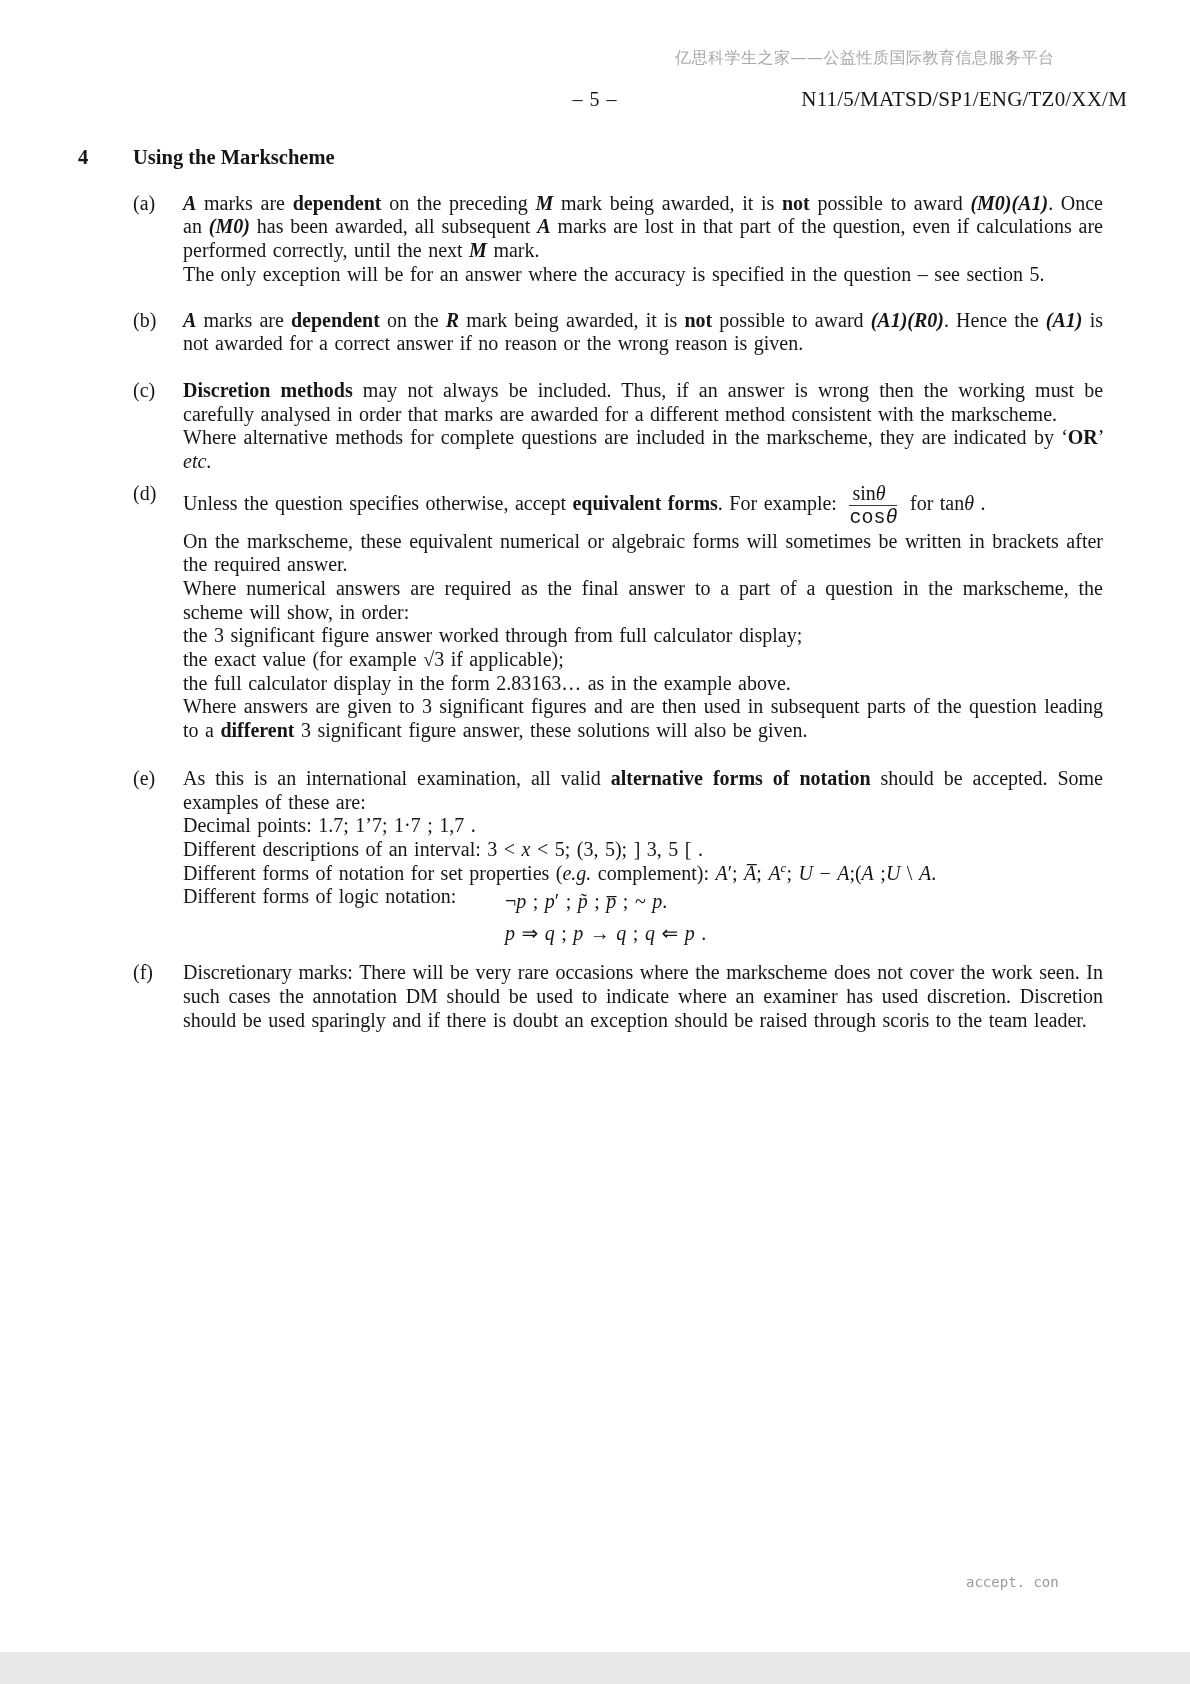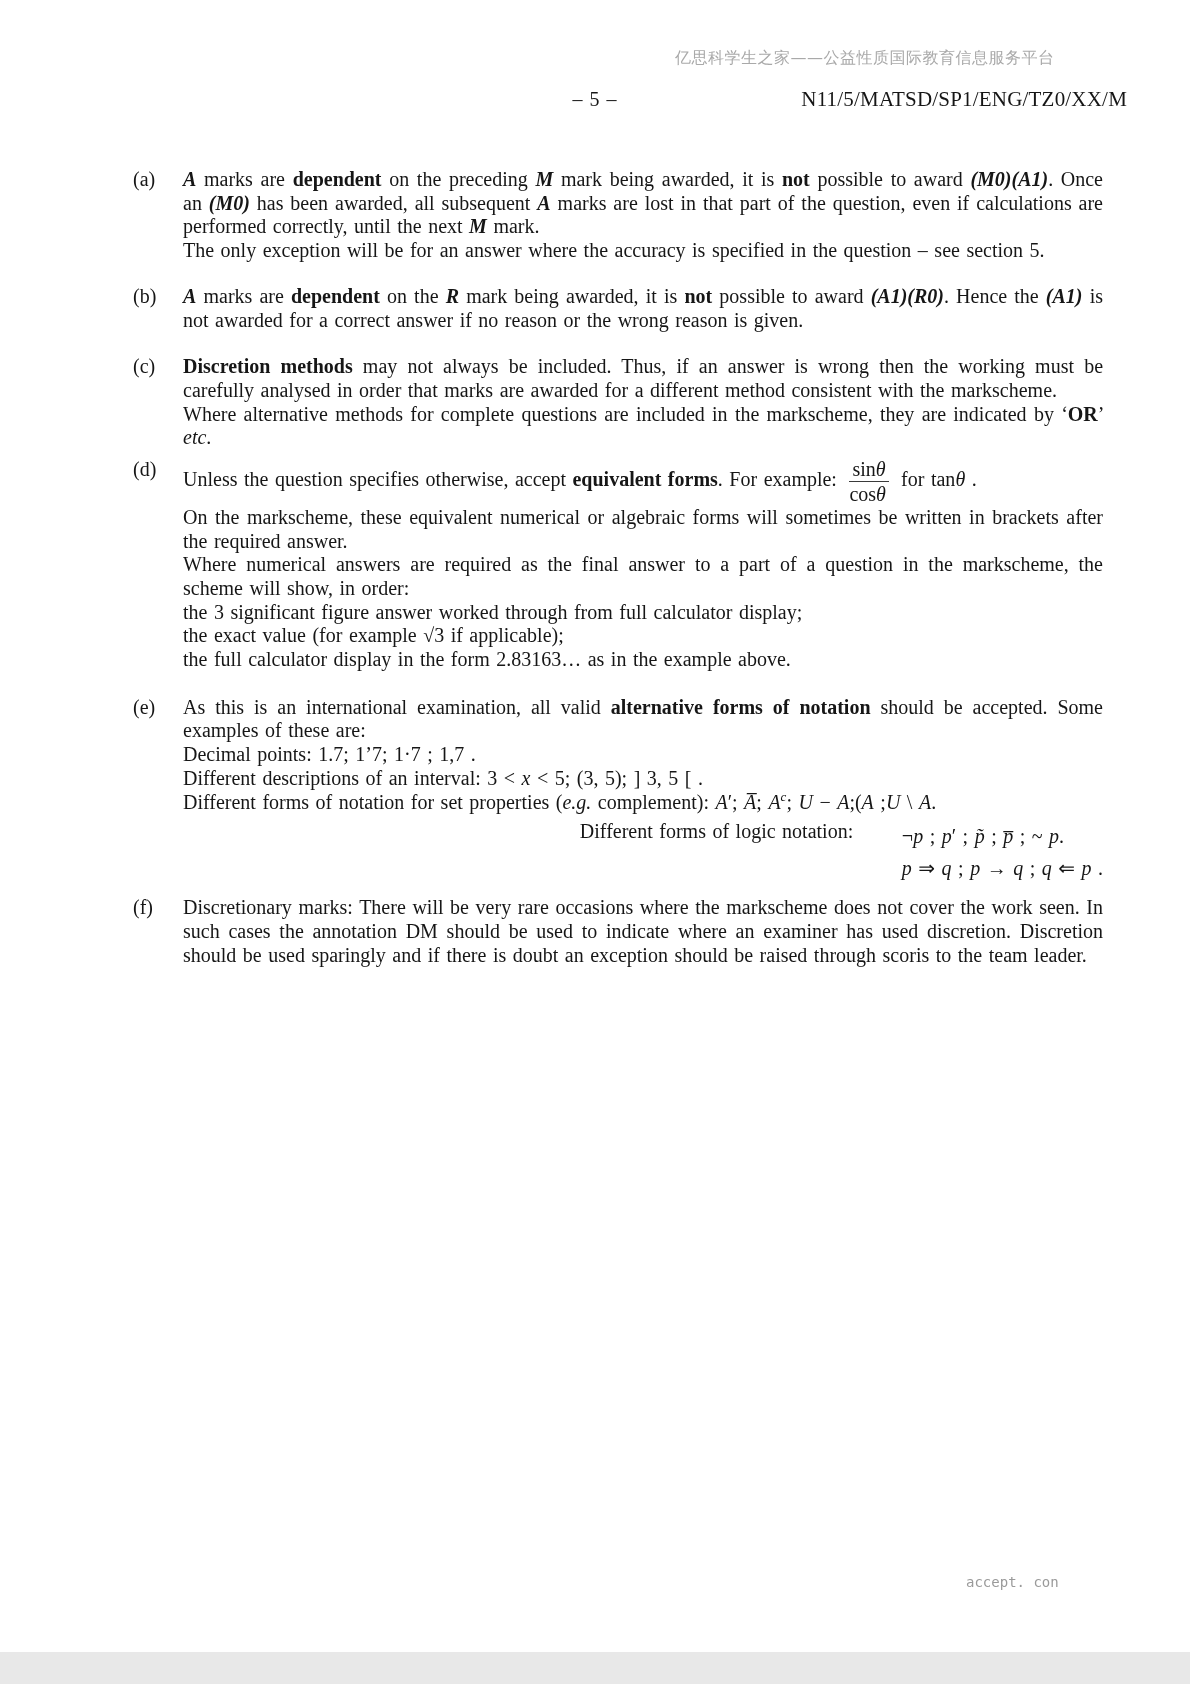--- a/index.html
+++ b/index.html
@@ -23,39 +23,42 @@
   .label {flex:none; width:50px; margin-left:55px;}
   .body {flex:1; text-align:justify; word-spacing:1.5px;}
   .body p {margin:0;}
   .gap {margin-top:26px;}
   .run-b {font-weight:bold;}
   .run-i {font-style:italic;}
   .run-s {font-size:0.65em; vertical-align:super; line-height:0;}
   .frac {display:inline-block; vertical-align:middle; 
          margin:0 6px; line-height:1.12; word-spacing:0;}
   .fnum {display:block; border-bottom:1.6px solid #3a3a3a; padding:0 3px 1px;}
-  .fden {display:block; padding-top:1px;}
-  .logic-row {display:flex; margin-top:6px;justify-content:flex-end;}
+  .fden {display:block; padding-top:1px;font-family:Liberation Mono, monospace;}
+  .logic-row {display:flex; }
   .logic-label {flex:none; width:322px;}
   .logic-lines p {margin:0; line-height:32px;}
   .wm-bottom {position:absolute; top:1574px; left:966px;
               font-family:"DejaVu Sans Mono", monospace; font-size:14px; color:#9a9a9a;}
 </style>
 </head>
 <body>
 
 <div class="page">
 
   <div class="wm-top">亿思科学生之家——公益性质国际教育信息服务平台</div>
 
   <div class="header-pagenum">– 5 –</div>
   <div class="header-code">N11/5/MATSD/SP1/ENG/TZ0/XX/M</div>
 
   <div class="content">
 
+    <div class="heading">
+      <span class="h-num">4</span><span class="h-title">Using the Markscheme</span>
+    </div>
 
     <div class="item item-a">
       <span class="label">(a)</span>
       <div class="body">
         <p><span class="run-b run-i">A</span><span> marks are </span><span class="run-b">dependent</span><span> on the preceding </span><span class="run-b run-i">M</span><span> mark being awarded, it is </span><span class="run-b">not</span><span> possible to award </span><span class="run-b run-i">(M0)(A1)</span><span>.  Once an </span><span class="run-b run-i">(M0)</span><span> has been awarded, all subsequent </span><span class="run-b run-i">A</span><span> marks are lost in that part of the question, even if calculations are performed correctly, until the next </span><span class="run-b run-i">M</span><span> mark.</span></p>
         <p><span>The only exception will be for an answer where the accuracy is specified in the question – see section 5.</span></p>
       </div>
     </div>
 
     <div class="item item-b">
@@ -75,20 +78,21 @@
 
     <div class="item item-d">
       <span class="label">(d)</span>
       <div class="body">
         <p><span><span>Unless the question specifies otherwise, accept </span><span class="run-b">equivalent forms</span><span>.  For example: </span></span><span class="frac"><span class="fnum"><span>sin</span><span class="run-i">θ</span></span><span class="fden"><span>cos</span><span class="run-i">θ</span></span></span><span><span> for tan</span><span class="run-i">θ</span><span> .</span></span></p>
         <p><span>On the markscheme, these equivalent numerical or algebraic forms will sometimes be written in brackets after the required answer.</span></p>
         <p><span>Where numerical answers are required as the final answer to a part of a question in the markscheme, the scheme will show, in order:</span></p>
         <p><span>the 3 significant figure answer worked through from full calculator display;</span></p>
         <p><span>the exact value (for example </span><span>√3</span><span> if applicable);</span></p>
         <p><span>the full calculator display in the form 2.83163… as in the example above.</span></p>
+        <p><span>Where answers are given to 3 significant figures and are then used in subsequent parts of the question leading to a </span><span class="run-b">different</span><span> 3 significant figure answer, these solutions will also be given.</span></p>
       </div>
     </div>
 
     <div class="item item-e">
       <span class="label">(e)</span>
       <div class="body">
         <p><span>As this is an international examination, all valid </span><span class="run-b">alternative forms of notation</span><span> should be accepted.  Some examples of these are:</span></p>
         <p class="gap"><span>Decimal points: 1.7; 1’7; 1·7 ; 1,7 .</span></p>
         <p class="gap"><span>Different descriptions of an interval:  3 &lt; </span><span class="run-i">x</span><span> &lt; 5; (3, 5);  ] 3, 5 [ .</span></p>
         <p class="gap"><span>Different forms of notation for set properties (</span><span class="run-i">e.g.</span><span> complement):  </span><span class="run-i">A</span><span>′;  </span><span class="run-i">A̅</span><span>;  </span><span class="run-i">A</span><span class="run-i run-s">c</span><span>;  </span><span class="run-i">U</span><span> − </span><span class="run-i">A</span><span>;(</span><span class="run-i">A</span><span> ;</span><span class="run-i">U</span><span> \ </span><span class="run-i">A</span><span>.</span></p>

